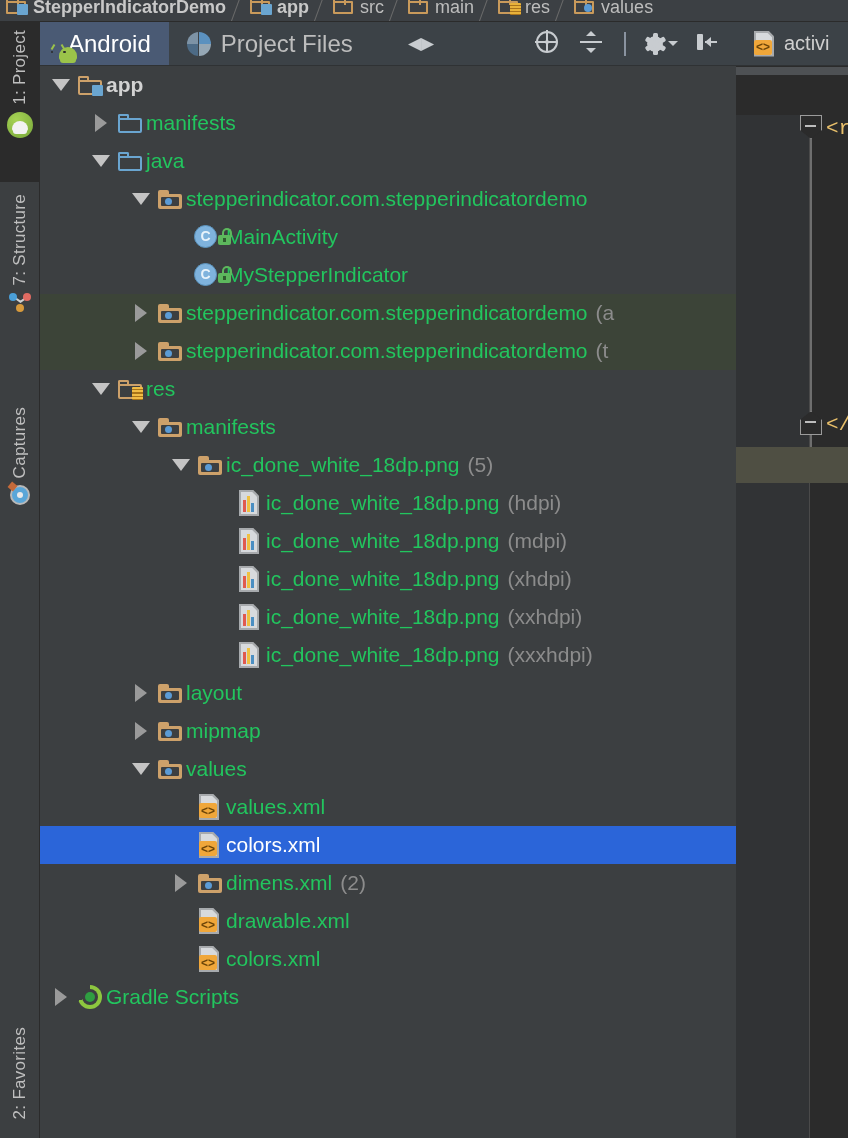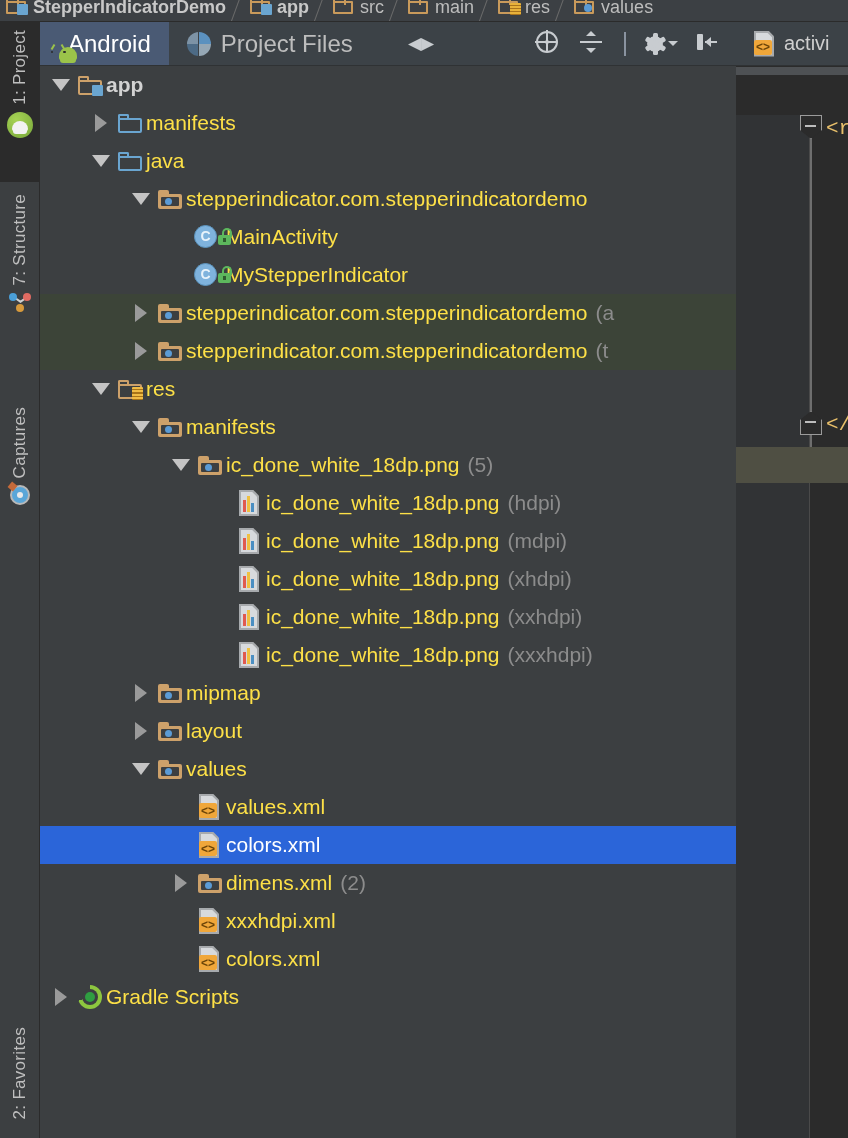--- a/index.html
+++ b/index.html
@@ -177,21 +177,21 @@
     border-top:5px solid transparent;border-bottom:5px solid transparent;border-right:6px solid #c8ccd0;}
 
   
   .tree{ position:absolute; left:0; top:44px; width:696px; height:1072px; overflow:hidden;}
   .row{ position:relative; height:38px; display:flex; align-items:center; white-space:nowrap;}
   .row.sel{ background:#2b65d9; }
   .row.testroot{ background:#3c4438; }
   .tw{ width:26px; height:38px; display:flex; align-items:center; justify-content:center; flex:0 0 26px;}
   .tw .tri-r{ width:0;height:0;border-top:9px solid transparent;border-bottom:9px solid transparent;border-left:12px solid #9a9a9a;}
   .tw .tri-d{ width:0;height:0;border-left:9px solid transparent;border-right:9px solid transparent;border-top:12px solid #c4c4c4;}
-  .rname{ font-size:21px; color:#fde047; }
+  .rname{ font-size:21px; color:#22c55e; }
   .row.sel .rname{ color:#ffffff; }
   .rname.b{ font-weight:bold; color:#d2d2d2;}
   .rsub{ font-size:21px; color:#8c8c8c; margin-left:8px;}
   .iconbox{ width:32px; height:38px; display:flex; align-items:center; justify-content:center; flex:0 0 32px;}
 
   
   .f{ width:24px;height:19px; position:relative; }
   .f .bk{ position:absolute;left:0;bottom:0;width:24px;height:15px;border-radius:2px;}
   .f .tb{ position:absolute;left:0;top:0;width:11px;height:6px;border-radius:2px 2px 0 0;}
   .f.blue .bk{ background:transparent;border:2.4px solid #6aa5d0;}
@@ -656,36 +656,36 @@
             <i class="tri-r"></i>
           </span>
           <span class="iconbox">
             <span class="f tan">
               <i class="tb"></i>
               <i class="bk"></i>
               <i class="inner"></i>
               <i class="dot"></i>
             </span>
           </span>
-          <span class="rname">mipmap</span>
+          <span class="rname">layout</span>
         </div>
         <div class="row">
           <span style="flex:0 0 88px"></span>
           <span class="tw">
             <i class="tri-r"></i>
           </span>
           <span class="iconbox">
             <span class="f tan">
               <i class="tb"></i>
               <i class="bk"></i>
               <i class="inner"></i>
               <i class="dot"></i>
             </span>
           </span>
-          <span class="rname">layout</span>
+          <span class="rname">mipmap</span>
         </div>
         <div class="row">
           <span style="flex:0 0 88px"></span>
           <span class="tw">
             <i class="tri-d"></i>
           </span>
           <span class="iconbox">
             <span class="f tan">
               <i class="tb"></i>
               <i class="bk"></i>
@@ -738,21 +738,21 @@
         <div class="row">
           <span style="flex:0 0 128px"></span>
           <span class="tw"></span>
           <span class="iconbox">
             <span class="xml">
               <span class="pg"></span>
               <span class="pgi"></span>
               <span class="tag">&lt;&gt;</span>
             </span>
           </span>
-          <span class="rname">xxxhdpi.xml</span>
+          <span class="rname">drawable.xml</span>
         </div>
         <div class="row">
           <span style="flex:0 0 128px"></span>
           <span class="tw"></span>
           <span class="iconbox">
             <span class="xml">
               <span class="pg"></span>
               <span class="pgi"></span>
               <span class="tag">&lt;&gt;</span>
             </span>

